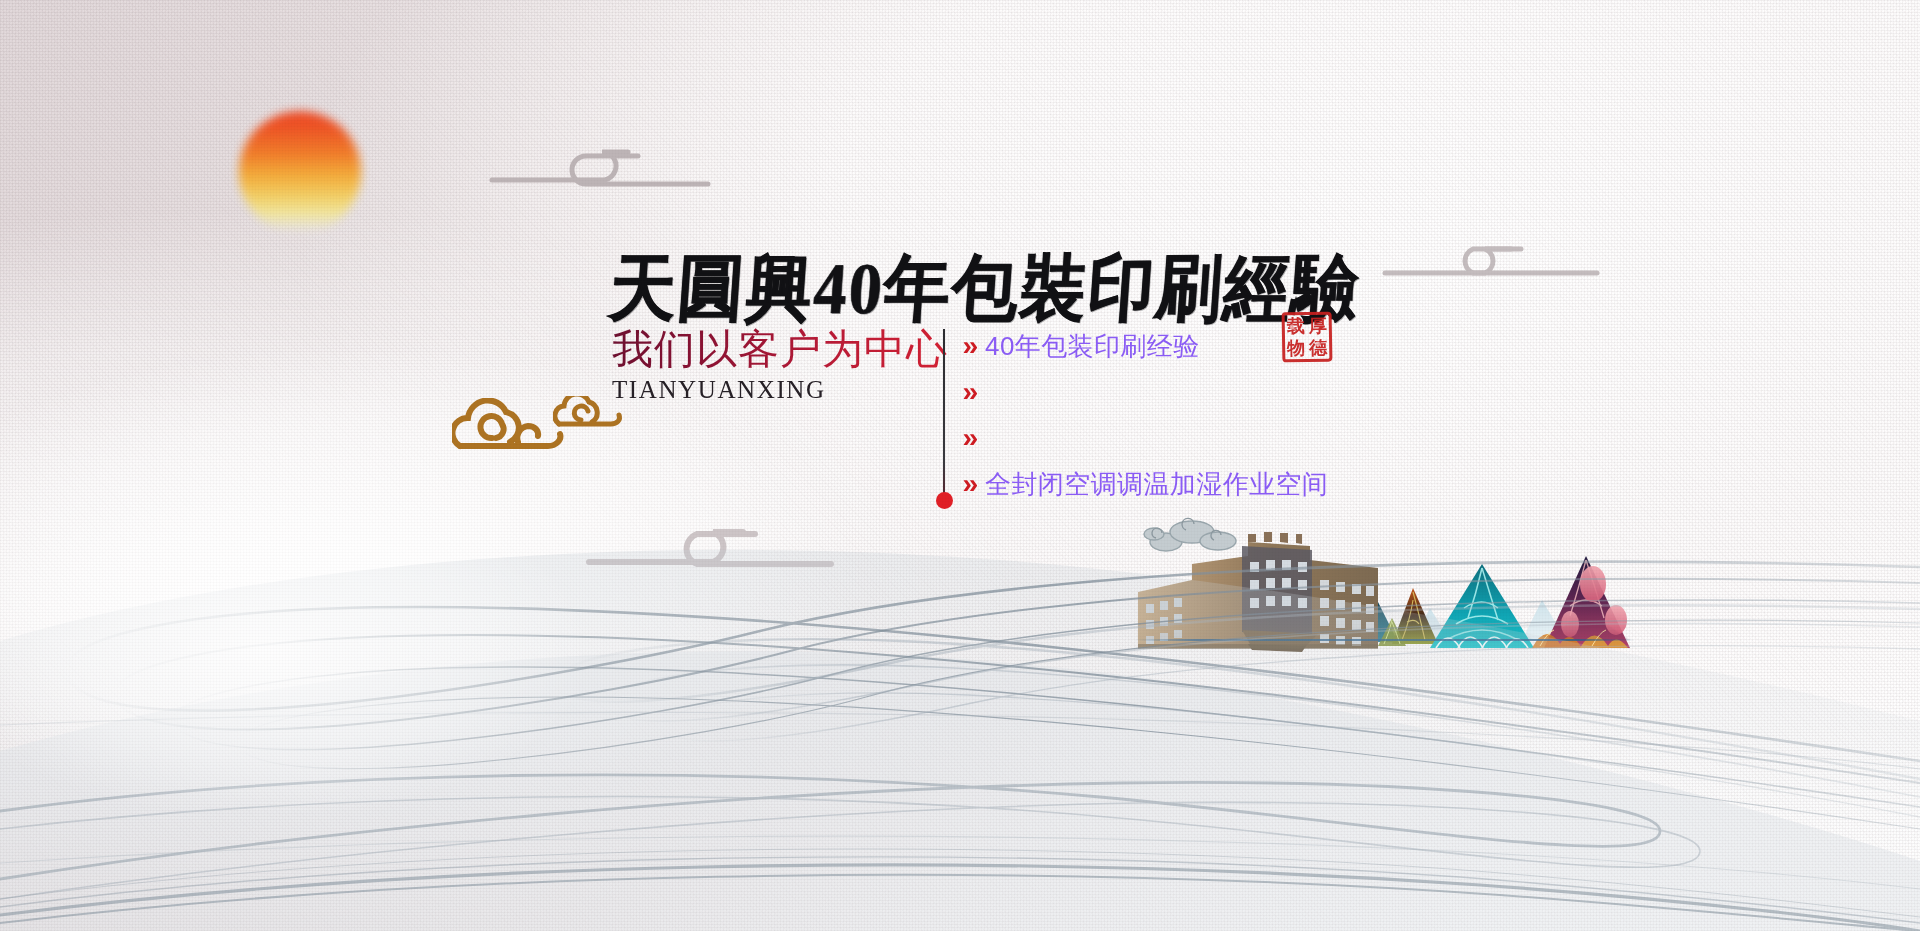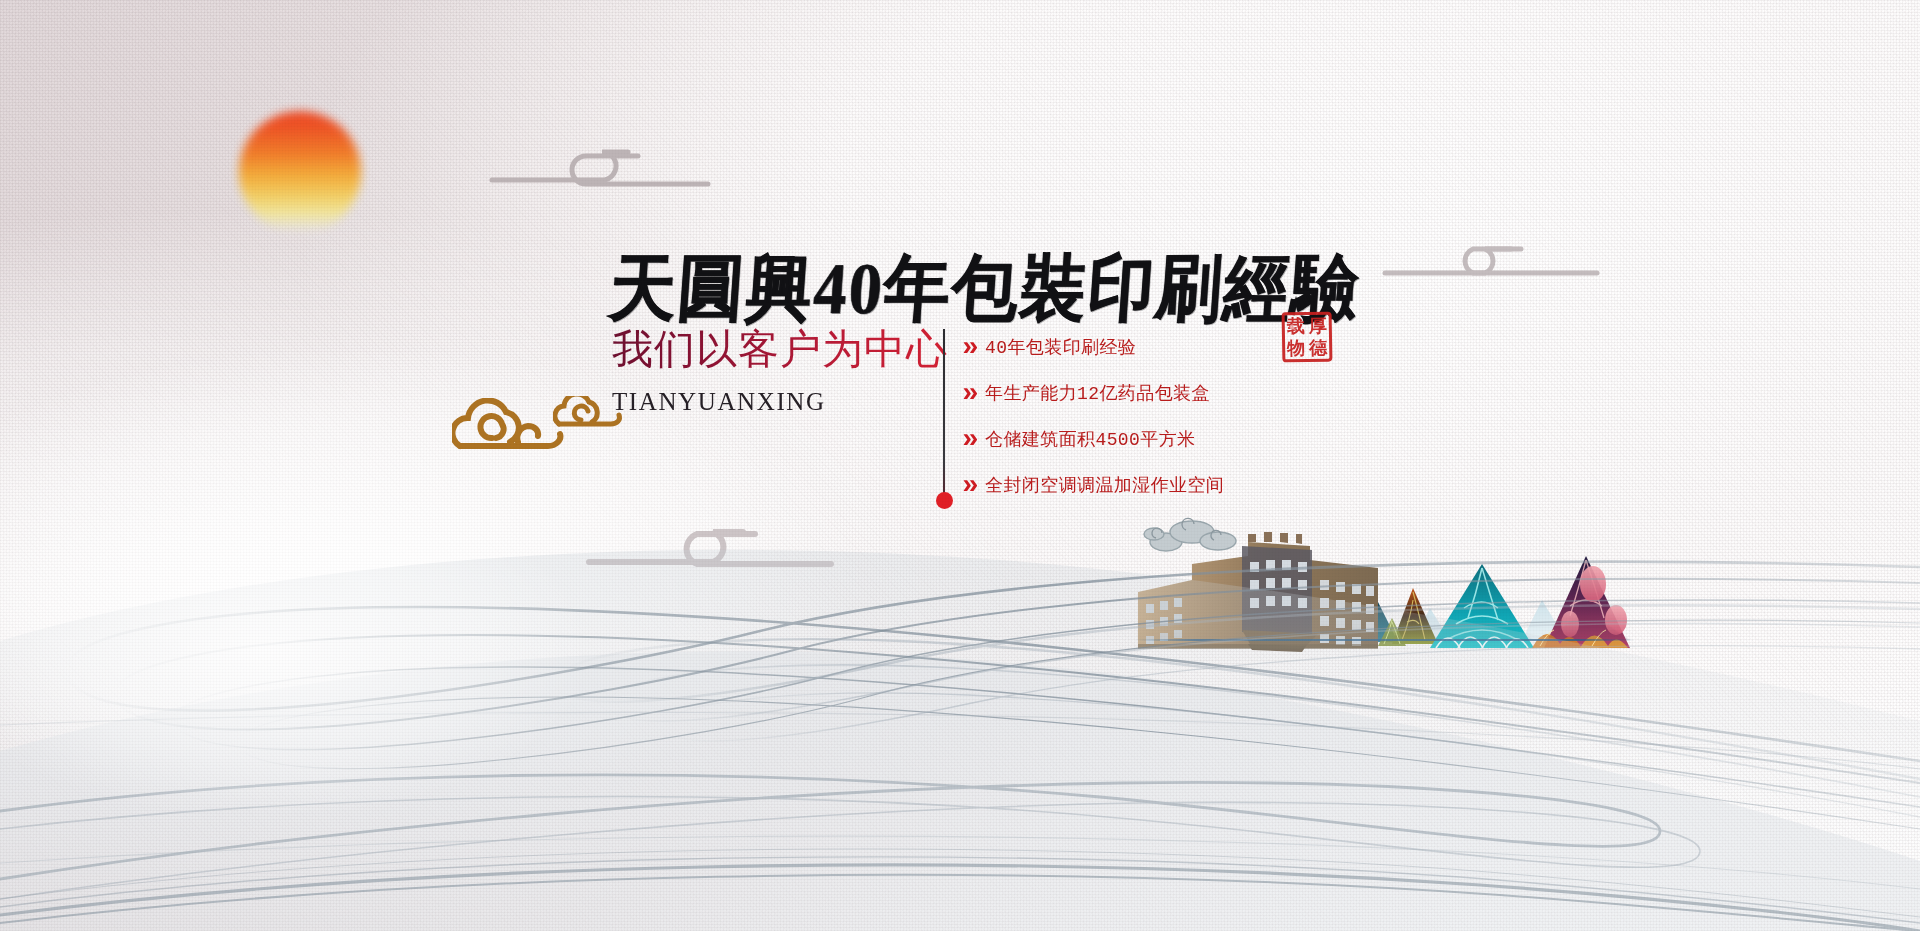--- a/index.html
+++ b/index.html
@@ -123,21 +123,21 @@
     font-family: "Liberation Serif", "DejaVu Serif", serif;
     font-size: 41px;
     letter-spacing: 1px;
     white-space: nowrap;
     background: linear-gradient(100deg, #6d1030 0%, #8b1233 28%, #b81a36 62%, #d42133 100%);
     -webkit-background-clip: text;
     background-clip: text;
     color: transparent;
   }
   .slogan-en {
-    margin-top: 16px;
+    margin-top: 4px;
     font-family: "Liberation Serif", "DejaVu Serif", serif;
     font-size: 25px;
     letter-spacing: 1.6px;
     color: #262026;
     white-space: nowrap;
   }
 
   
   .divider {
     position: absolute;
@@ -172,23 +172,23 @@
   .bullet-chev {
     font-family: "Liberation Sans", sans-serif;
     color: #cf1b22;
     font-size: 27px;
     font-weight: 700;
     line-height: 1;
     margin-right: 7px;
     transform: scaleX(1.05);
   }
   .bullet-text {
-    font-family: Liberation Mono, monospace;
-    font-size: 18px;
-    color: #b91c1c;
+    font-family: Liberation Sans, sans-serif;
+    font-size: 26px;
+    color: #8b5cf6;
     letter-spacing: .4px;
     white-space: nowrap;
   }
 
   
   .seal {
     position: absolute;
     left: 1282px;
     top: 312px;
     width: 50px;
@@ -328,25 +328,23 @@
   <div class="divider"></div>
   <div class="divider-dot"></div>
 
   <div class="bullets">
     <div class="bullet">
       <span class="bullet-chev">»</span>
       <span class="bullet-text">40年包装印刷经验</span>
     </div>
     <div class="bullet">
       <span class="bullet-chev">»</span>
-      <span class="bullet-text">年生产能力12亿药品包装盒</span>
     </div>
     <div class="bullet">
       <span class="bullet-chev">»</span>
-      <span class="bullet-text">仓储建筑面积4500平方米</span>
     </div>
     <div class="bullet">
       <span class="bullet-chev">»</span>
       <span class="bullet-text">全封闭空调调温加湿作业空间</span>
     </div>
   </div>
 
   <div class="seal">
     <span class="seal-ch">载</span>
     <span class="seal-ch">厚</span>

